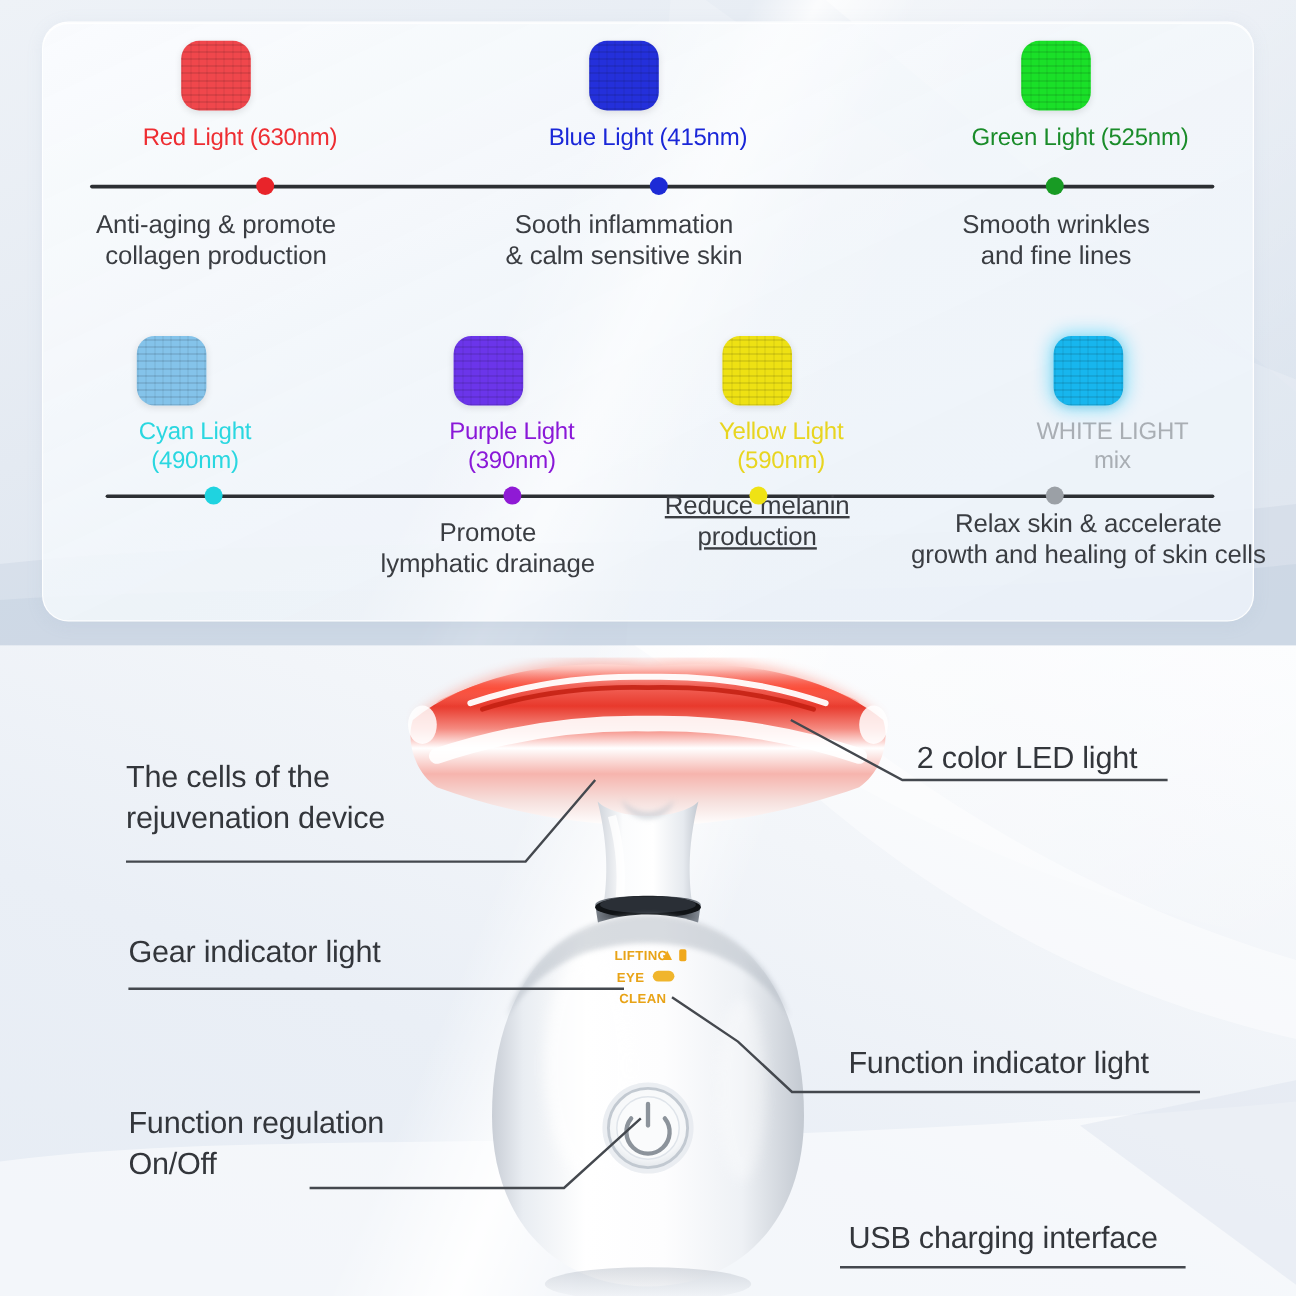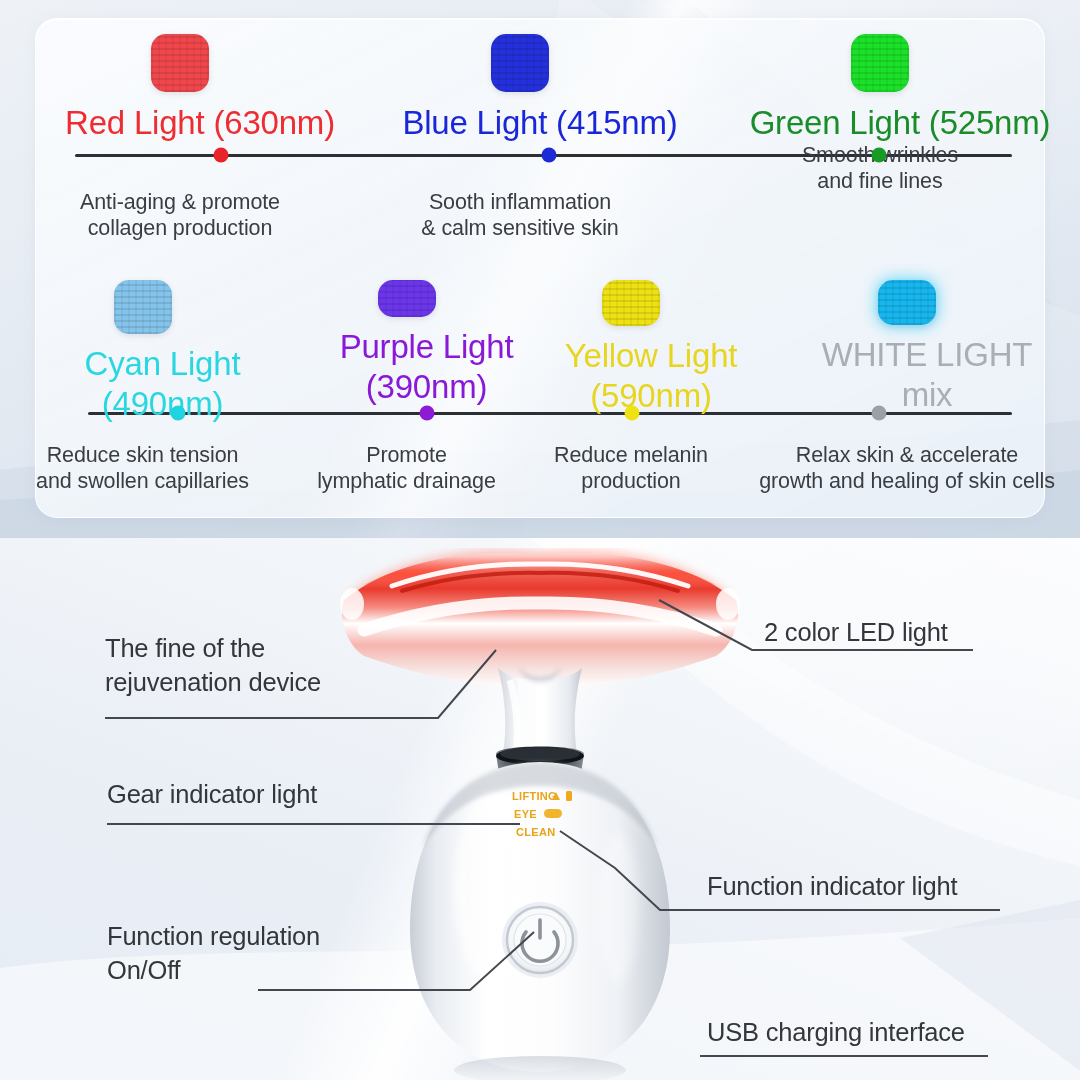--- a/index.html
+++ b/index.html
@@ -57,21 +57,21 @@
     content:""; position:absolute; inset:0;
     background-image:
       repeating-linear-gradient(0deg, rgba(0,0,0,.17) 0px, rgba(0,0,0,.17) 1.6px, rgba(255,255,255,.10) 1.6px, rgba(255,255,255,.10) 6px),
       repeating-linear-gradient(90deg, rgba(0,0,0,.10) 0px, rgba(0,0,0,.10) 1.6px, rgba(255,255,255,0) 1.6px, rgba(255,255,255,0) 7px);
     mix-blend-mode:multiply; opacity:.55;
   }
   .swatch.glow { box-shadow:0 0 14px 3px rgba(0,200,255,.45), 0 2px 6px rgba(0,0,0,.10); }
 
   
   .ltitle {
-    font-size:33px; font-weight:400; line-height:1.14; text-align:center;
+    font-size:20px; font-weight:400; line-height:1.14; text-align:center;
     letter-spacing:-.2px; white-space:nowrap;margin-left:40px;
   }
   .ltitle.two { line-height:1.22; }
 
   
   .axis { position:absolute; height:3px; background:#2c2f33; border-radius:2px; }
   .axis.a1 { left:75px; top:154px; width:937px; }
   .axis.a2 { left:88px; top:412px; width:924px; }
   .dot {
     position:absolute; width:15px; height:15px; border-radius:50%;
@@ -145,54 +145,52 @@
         <div class="col" style="width:320px;">
           <div class="swatch" style="background:#2430db;"></div>
           <div class="ltitle" style="margin-top:12px;color:#1a27d8;">Blue Light (415nm)</div>
           <div class="ldesc" style="margin-top:47px;">Sooth inflammation
 &amp; calm sensitive skin</div>
         </div>
 
         <div class="col" style="width:400px;">
           <div class="swatch" style="background:#1ae028;"></div>
           <div class="ltitle" style="margin-top:12px;color:#1a8c2a;">Green Light (525nm)</div>
-          <div class="ldesc" style="">Smooth wrinkles
+          <div class="ldesc" style="margin-top:47px;">Smooth wrinkles
 and fine lines</div>
         </div>
       </div>
     </div>
 
     <div class="dot" style="left:221px;top:155px;background:#e8242a;"></div>
     <div class="dot" style="left:549px;top:155px;background:#1d2bd6;"></div>
     <div class="dot" style="left:879px;top:155px;background:#189b24;"></div>
 
     <div class="lrow row2">
       <div class="cols">
 
         <div class="col" style="width:285px;">
           <div class="swatch" style="background:#84c3ea;"></div>
           <div class="ltitle two" style="margin-top:10px;color:#2ad7e0;">Cyan Light</div>
           <div class="ltitle two" style="color:#2ad7e0;">(490nm)</div>
-          <div class="ldesc" style="margin-top:17px;">Reduce skin tension
-and swollen capillaries</div>
         </div>
 
         <div class="col" style="width:243px;">
           <div class="swatch" style="background:#6b35ea;"></div>
           <div class="ltitle two" style="margin-top:10px;color:#8a18d8;">Purple Light</div>
           <div class="ltitle two" style="color:#8a18d8;">(390nm)</div>
           <div class="ldesc" style="margin-top:34px;">Promote
 lymphatic drainage</div>
         </div>
 
         <div class="col" style="width:206px;">
           <div class="swatch" style="background:#eee113;"></div>
           <div class="ltitle two" style="margin-top:10px;color:#e8d520;">Yellow Light</div>
           <div class="ltitle two" style="color:#e8d520;">(590nm)</div>
-          <div class="ldesc" style="margin-top:25px;">Reduce melanin
+          <div class="ldesc" style="margin-top:11px;text-decoration:underline;">Reduce melanin
 production</div>
         </div>
 
         <div class="col" style="width:346px;">
           <div class="swatch glow" style="background:#17b6ee;"></div>
           <div class="ltitle two" style="margin-top:10px;color:#a9aeb4;">WHITE LIGHT</div>
           <div class="ltitle two" style="color:#a9aeb4;">mix</div>
           <div class="ldesc" style="margin-top:26px;">Relax skin &amp; accelerate
 growth and healing of skin cells</div>
         </div>
@@ -341,21 +339,21 @@
 
       <polyline class="leader" points="107,286 520,286"></polyline>
 
       <polyline class="leader" points="1000,372 660,372 615,330 560,293"></polyline>
 
       <polyline class="leader" points="258,452 470,452 534,394"></polyline>
 
       <polyline class="leader" points="988,518 700,518"></polyline>
     </svg>
 
-    <div class="callout-label" style="left:105px; top:94px;  width:330px;">The fine of the
+    <div class="callout-label" style="left:105px; top:94px;  width:330px;">The cells of the
 rejuvenation device</div>
 
     <div class="callout-label" style="left:764px; top:78px;">2 color LED light</div>
 
     <div class="callout-label" style="left:107px; top:240px;">Gear indicator light</div>
 
     <div class="callout-label" style="left:107px; top:382px; width:330px;">Function regulation
 On/Off</div>
 
     <div class="callout-label" style="left:707px; top:332px;">Function indicator light</div>

